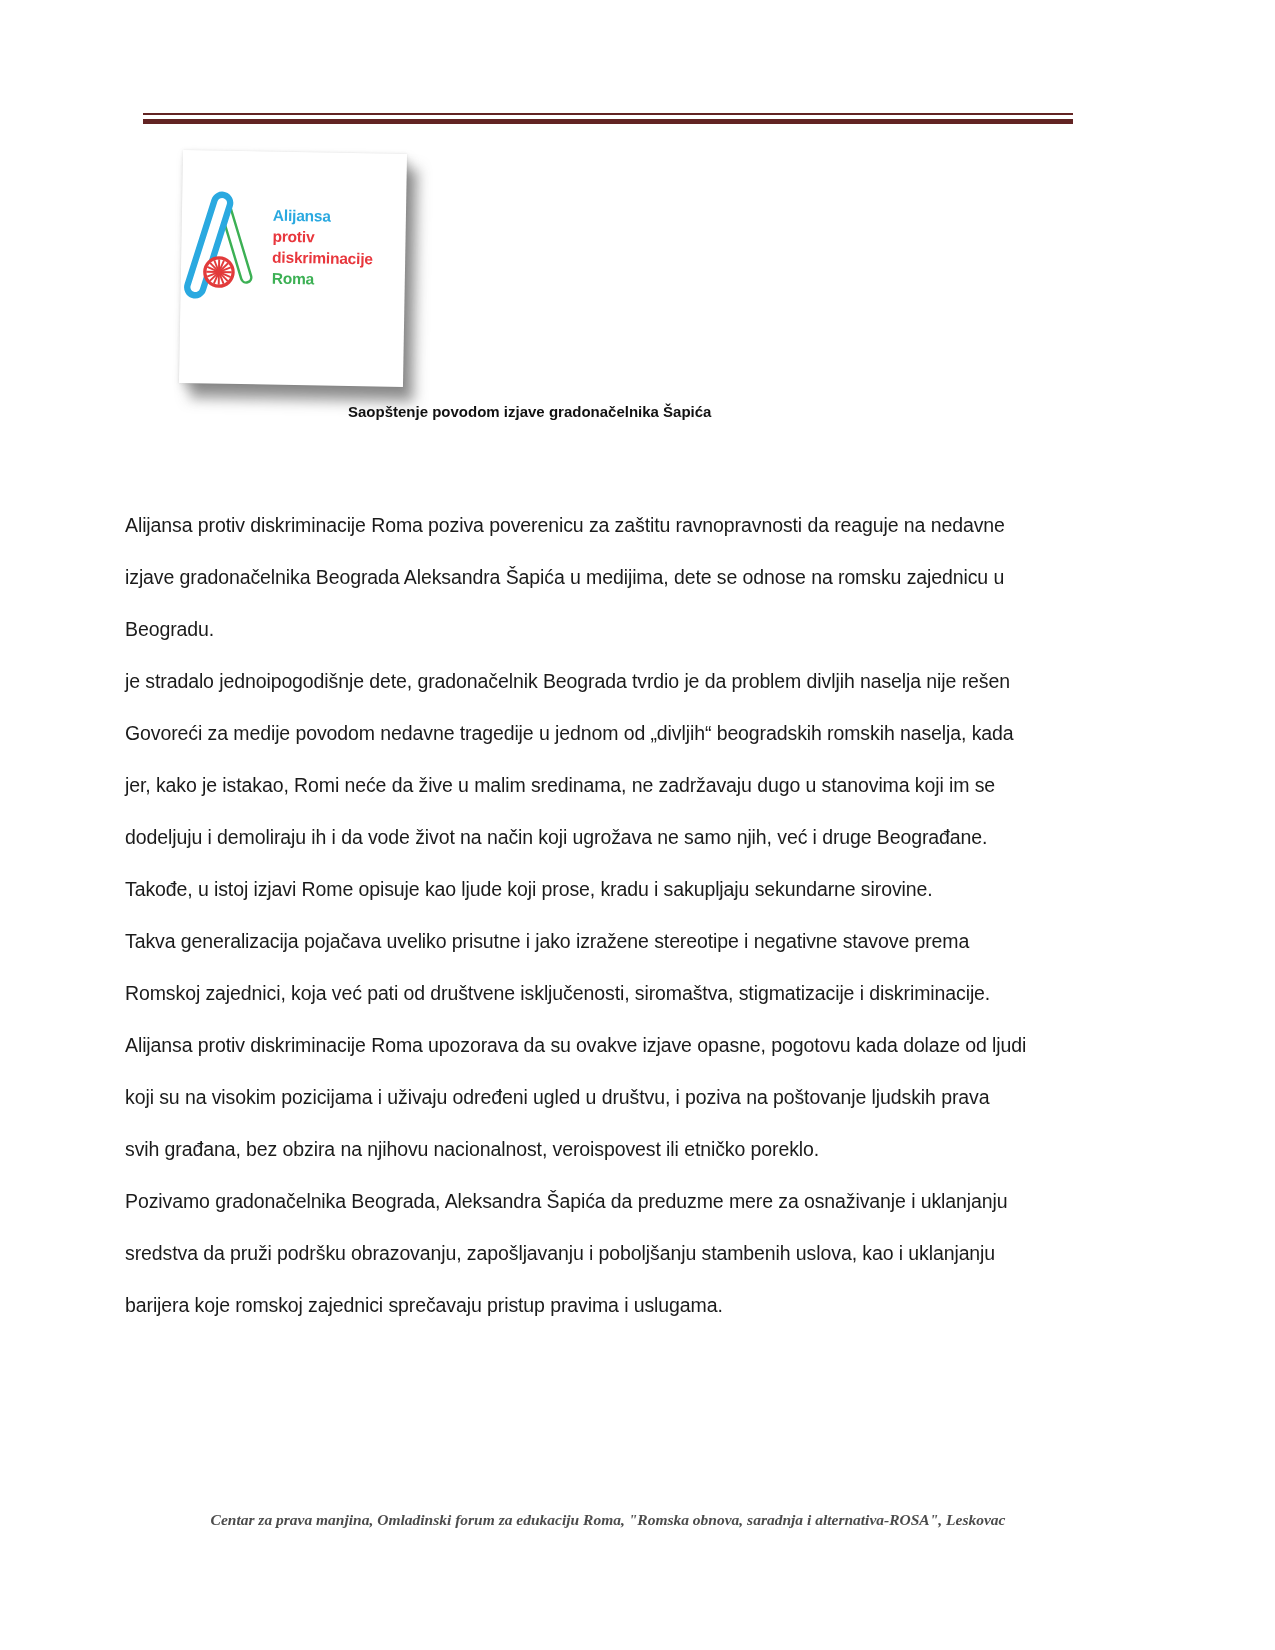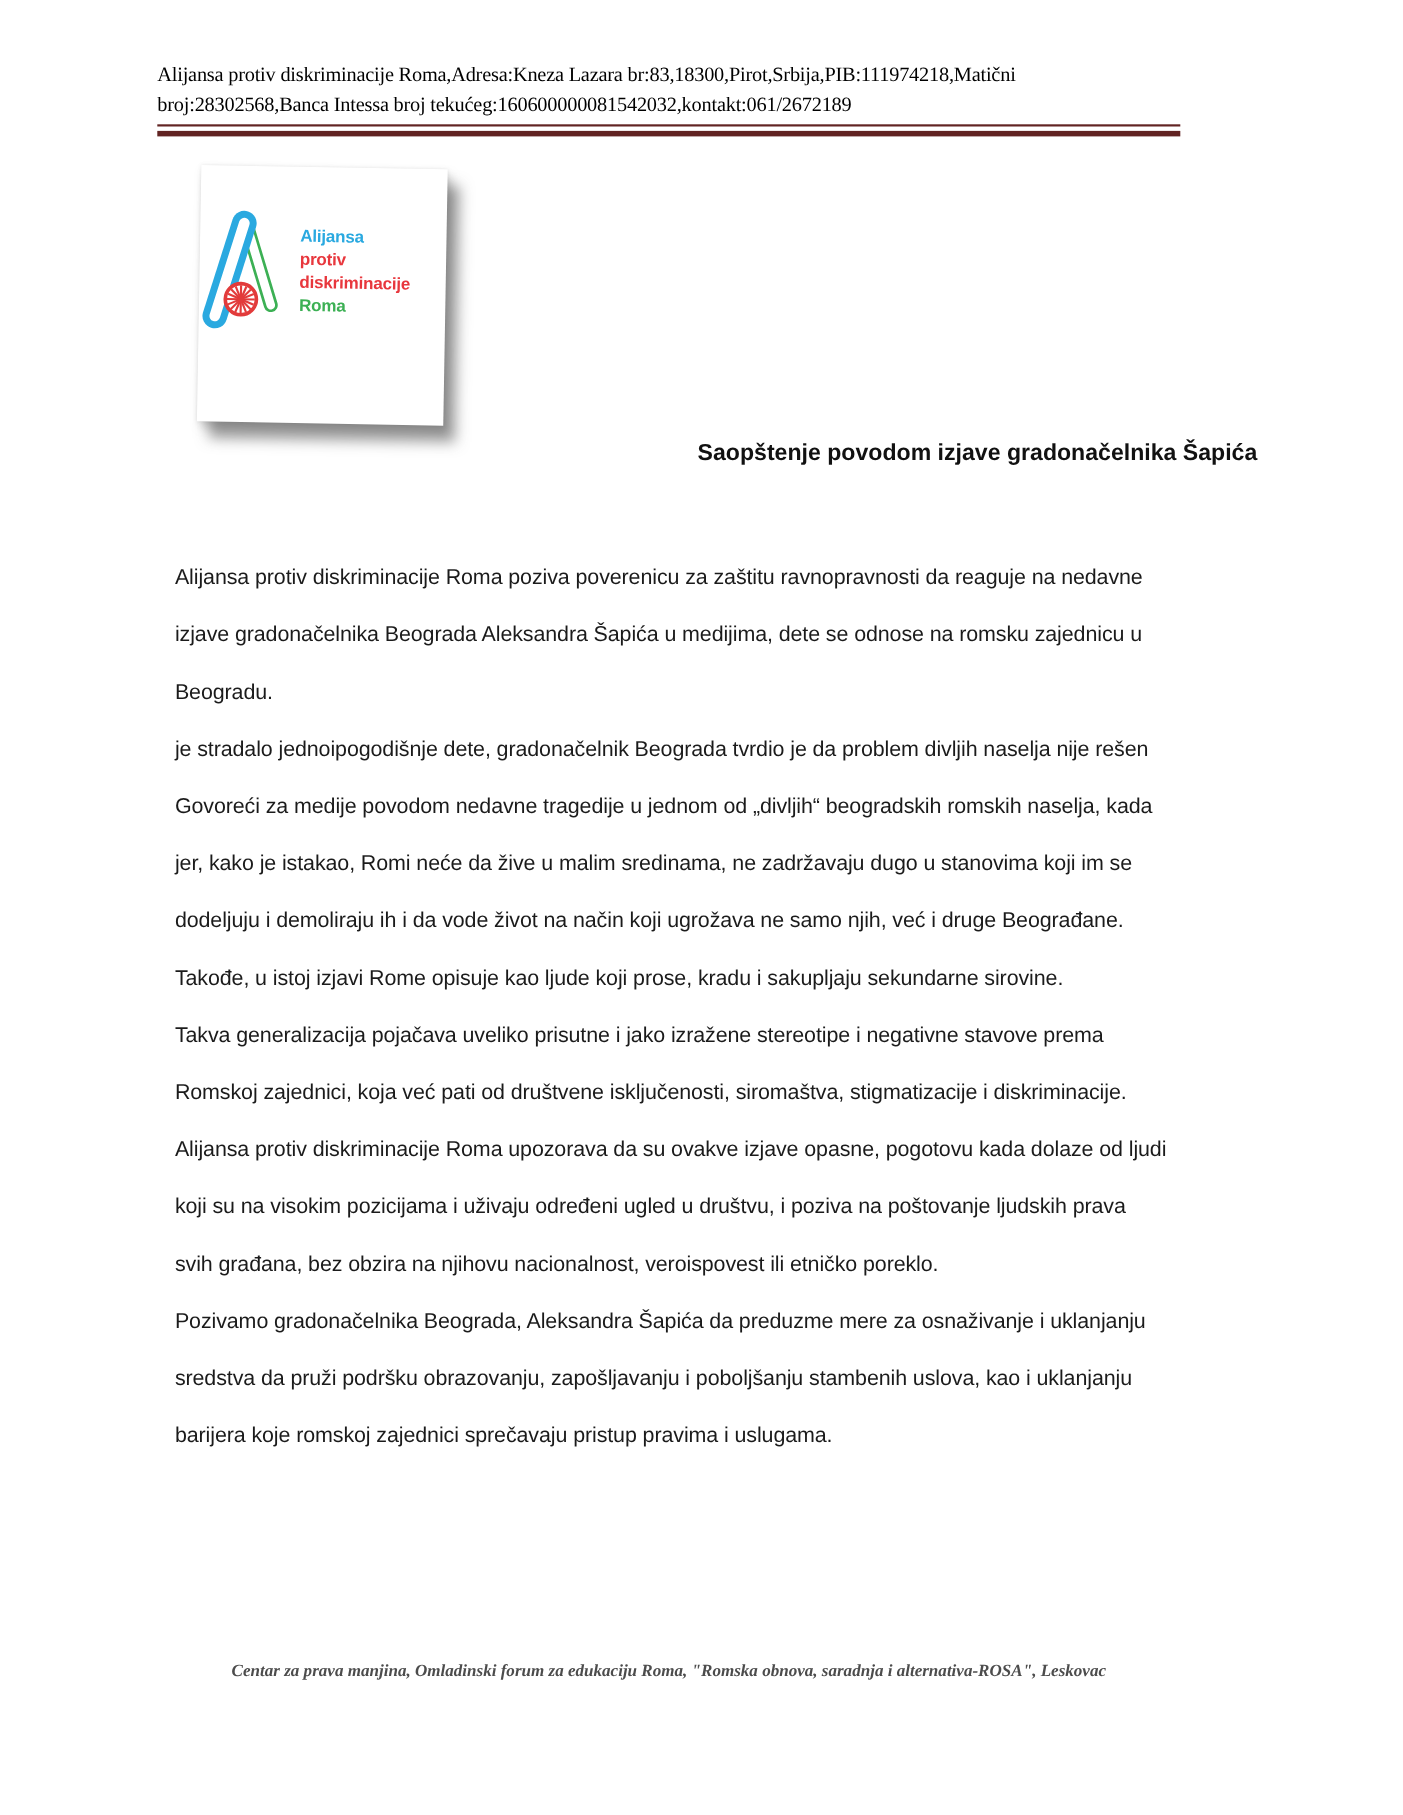--- a/index.html
+++ b/index.html
@@ -27,44 +27,40 @@
     padding-bottom:44px;box-sizing:border-box;
   }
   .logo-mark{flex:0 0 auto;}
   .logo-text{font-size:15.5px;font-weight:600;line-height:21px;letter-spacing:-0.2px;}
   .lt-blue{color:#2aa9e0;}
   .lt-red{color:#e8373d;}
   .lt-green{color:#3cb054;}
   
   .doc-title{
     position:absolute;left:143px;top:397px;width:1000px;box-sizing:border-box;
-    padding-left:205px;text-align:right;
-    font-size:21px;font-weight:bold;color:#111;line-height:29px;white-space:nowrap;
+    padding-left:205px;text-align:left;
+    font-size:15px;font-weight:bold;color:#111;line-height:29px;white-space:nowrap;
   }
   
-  .body-text{position:absolute;left:159px;top:499px;}
+  .body-text{position:absolute;left:125px;top:499px;}
   .bodyline{white-space:nowrap;line-height:52px;font-size:19.5px;letter-spacing:-0.1px;color:#1b1b1b;}
   .para{margin:0;padding:0;}
   
   .footer{
     position:absolute;left:128px;top:1509px;width:960px;text-align:center;
     font-family:"Liberation Serif",serif;font-style:italic;font-weight:bold;
     font-size:15.5px;line-height:22px;color:#4c4c4c;
   }
   .footer .f-line{white-space:nowrap;}
 </style>
 </head>
 <body>
 
 <div class="page">
 
-  <div class="letterhead">
-    <div class="lh-line">Alijansa protiv diskriminacije Roma,Adresa:Kneza Lazara br:83,18300,Pirot,Srbija,PIB:111974218,Matični</div>
-    <div class="lh-line">broj:28302568,Banca Intessa  broj tekućeg:160600000081542032,kontakt:061/2672189</div>
-  </div>
   <div class="rule"></div>
 
   <div class="logo-box">
     <svg class="logo-mark" width="78" height="112" viewBox="0 0 80 112" aria-hidden="true">
 
       <g>
         <line x1="44" y1="16" x2="67" y2="88" stroke="#3cb054" stroke-width="13" stroke-linecap="round"></line>
         <line x1="44" y1="16" x2="67" y2="88" stroke="#ffffff" stroke-width="8" stroke-linecap="round"></line>
       </g>
 

